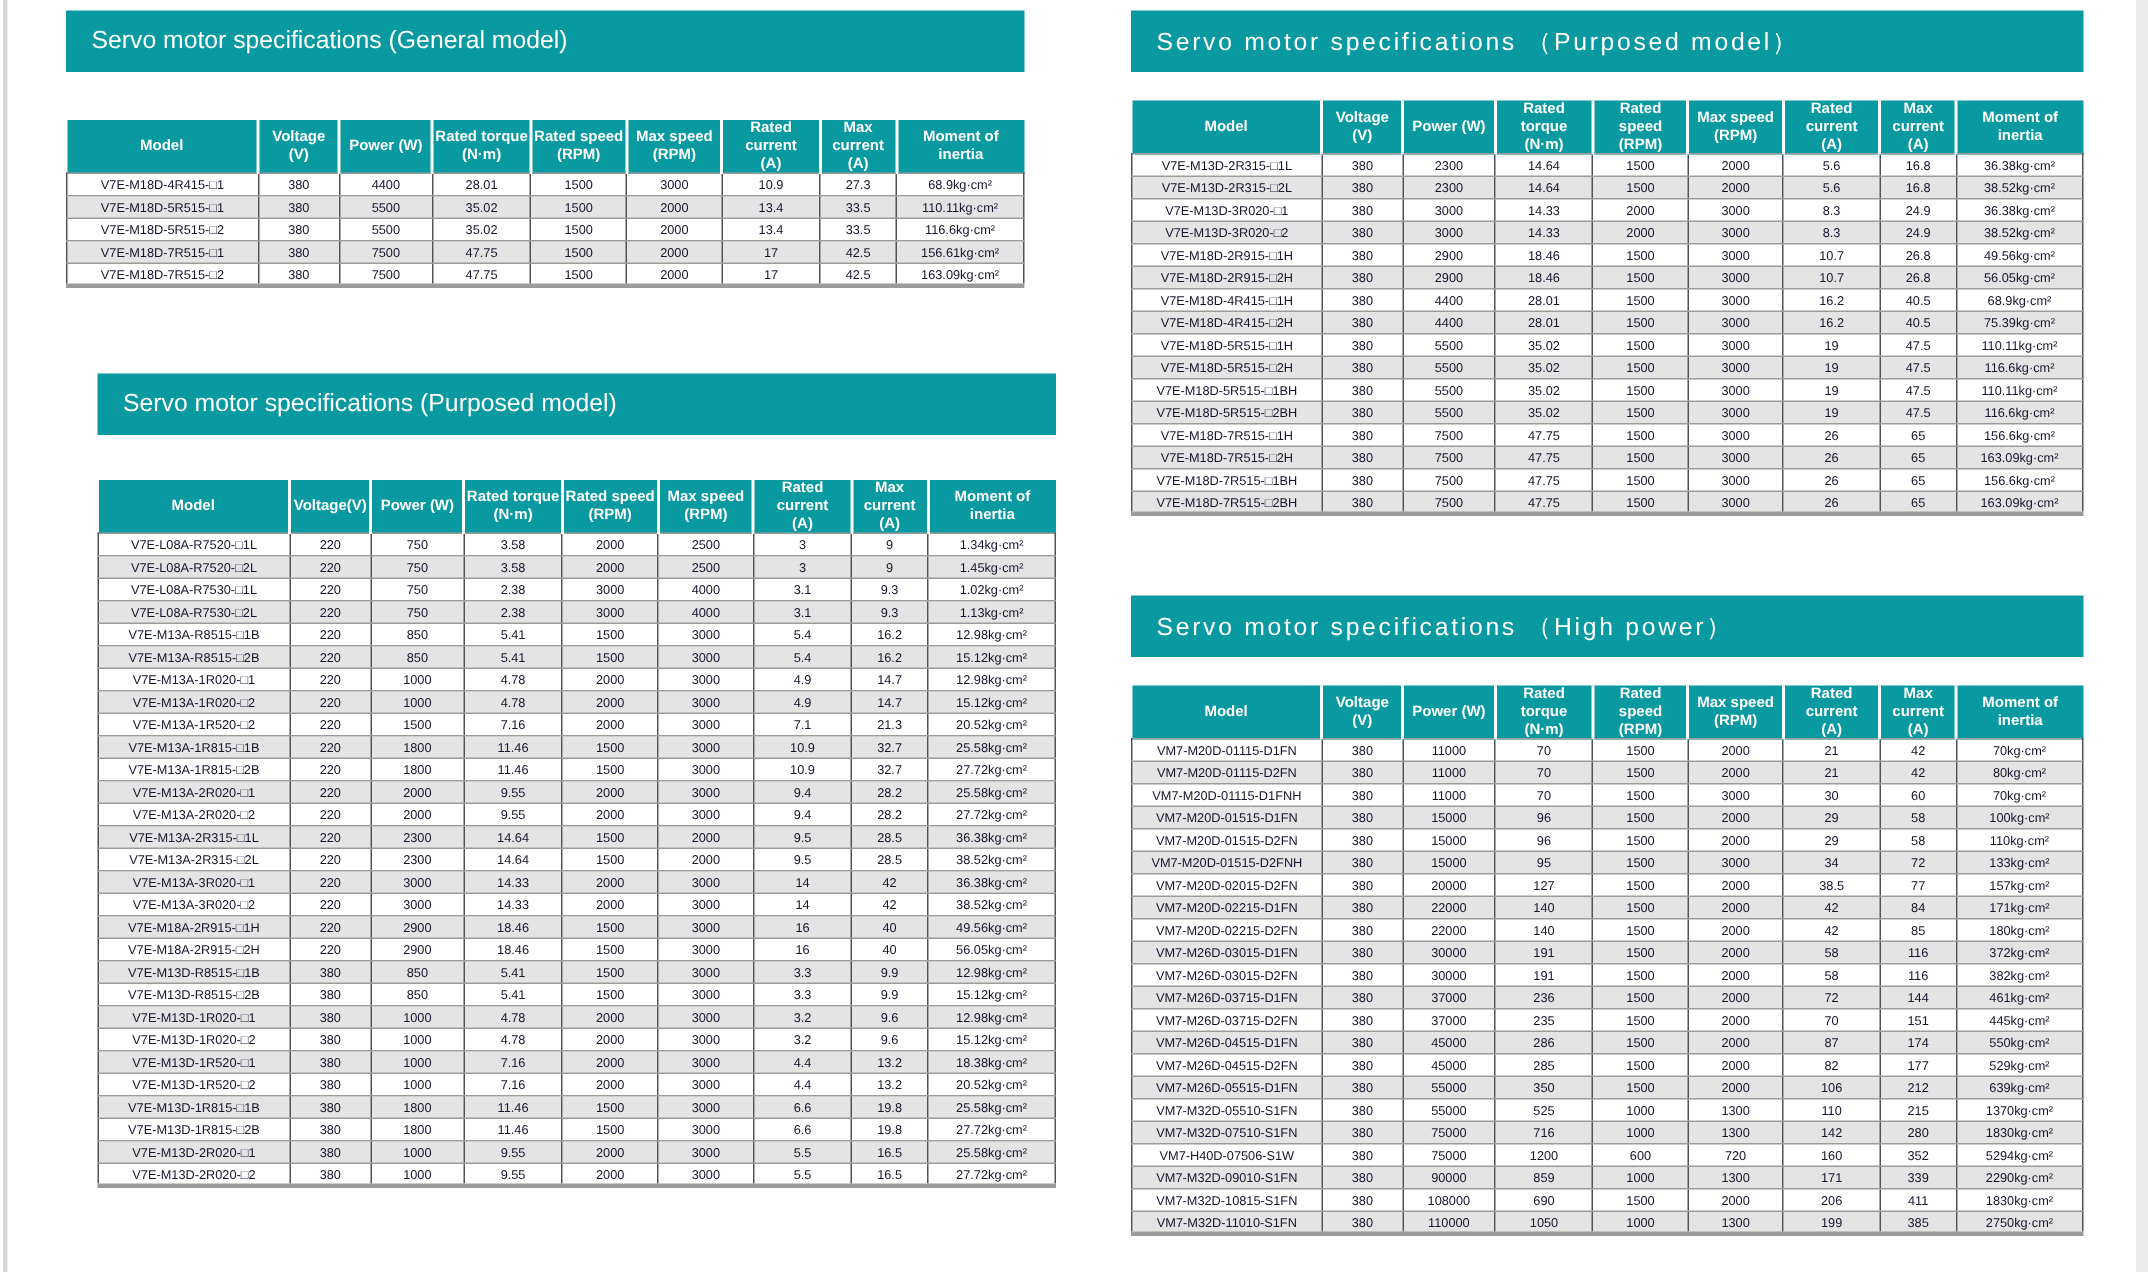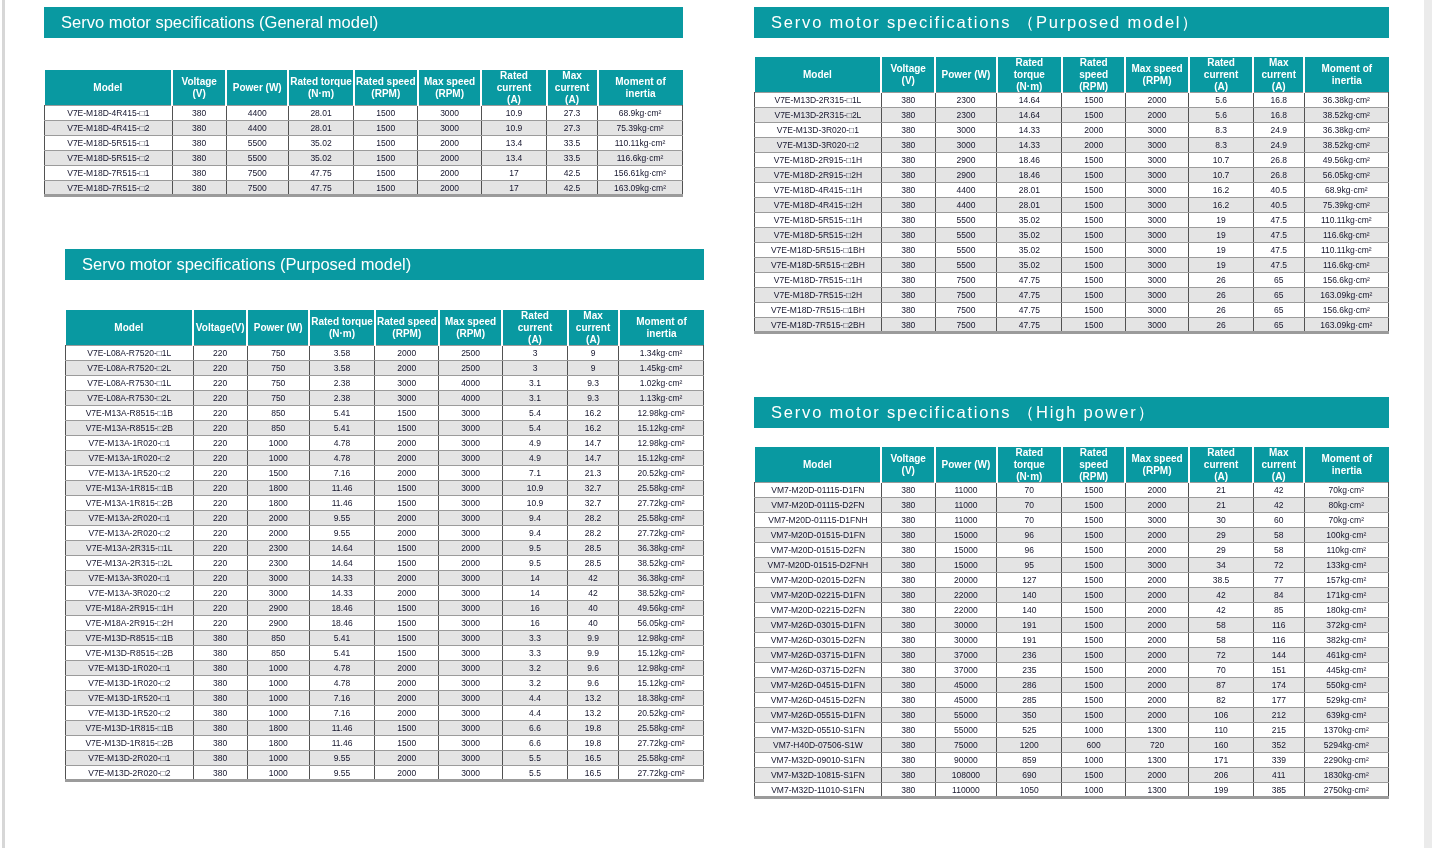--- a/index.html
+++ b/index.html
@@ -13,21 +13,21 @@
   .edge-right {
     position:absolute; right:0; top:0; bottom:0; width:8px; background:#ebebeb;
   }
   .section { position:absolute; }
   .sec-general       { left:44px;  top:7px;   width:639px; }
   .sec-purposed-left { left:44px;  top:249px; width:639px;padding-left:21px; }
   .sec-purposed-right{ left:754px; top:7px;   width:635px; }
   .sec-high-power    { left:754px; top:397px; width:635px; }
 
   .titlebar {
-    height:31px; background:#0999A1; color:#ffffff;
+    height:41px; background:#0999A1; color:#ffffff;
     display:flex; align-items:center; padding-left:17px;
     font-size:16.5px; font-weight:400; box-sizing:border-box;
   }
   .titlebar.wide { letter-spacing:1.8px; }
 
   .gap-33 { margin-top:32px; }
   .gap-30 { margin-top:30px; }
   .gap-19 { margin-top:19px; }
 
   table.spec {
@@ -100,31 +100,20 @@
             <td>380</td>
             <td>4400</td>
             <td>28.01</td>
             <td>1500</td>
             <td>3000</td>
             <td>10.9</td>
             <td>27.3</td>
             <td>68.9kg·cm²</td>
           </tr>
           <tr>
-            <td>V7E-M18D-4R415-□2</td>
-            <td>380</td>
-            <td>4400</td>
-            <td>28.01</td>
-            <td>1500</td>
-            <td>3000</td>
-            <td>10.9</td>
-            <td>27.3</td>
-            <td>75.39kg·cm²</td>
-          </tr>
-          <tr>
             <td>V7E-M18D-5R515-□1</td>
             <td>380</td>
             <td>5500</td>
             <td>35.02</td>
             <td>1500</td>
             <td>2000</td>
             <td>13.4</td>
             <td>33.5</td>
             <td>110.11kg·cm²</td>
           </tr>
@@ -957,20 +946,31 @@
             <td>380</td>
             <td>55000</td>
             <td>525</td>
             <td>1000</td>
             <td>1300</td>
             <td>110</td>
             <td>215</td>
             <td>1370kg·cm²</td>
           </tr>
           <tr>
+            <td>VM7-M32D-07510-S1FN</td>
+            <td>380</td>
+            <td>75000</td>
+            <td>716</td>
+            <td>1000</td>
+            <td>1300</td>
+            <td>142</td>
+            <td>280</td>
+            <td>1830kg·cm²</td>
+          </tr>
+          <tr>
             <td>VM7-H40D-07506-S1W</td>
             <td>380</td>
             <td>75000</td>
             <td>1200</td>
             <td>600</td>
             <td>720</td>
             <td>160</td>
             <td>352</td>
             <td>5294kg·cm²</td>
           </tr>

